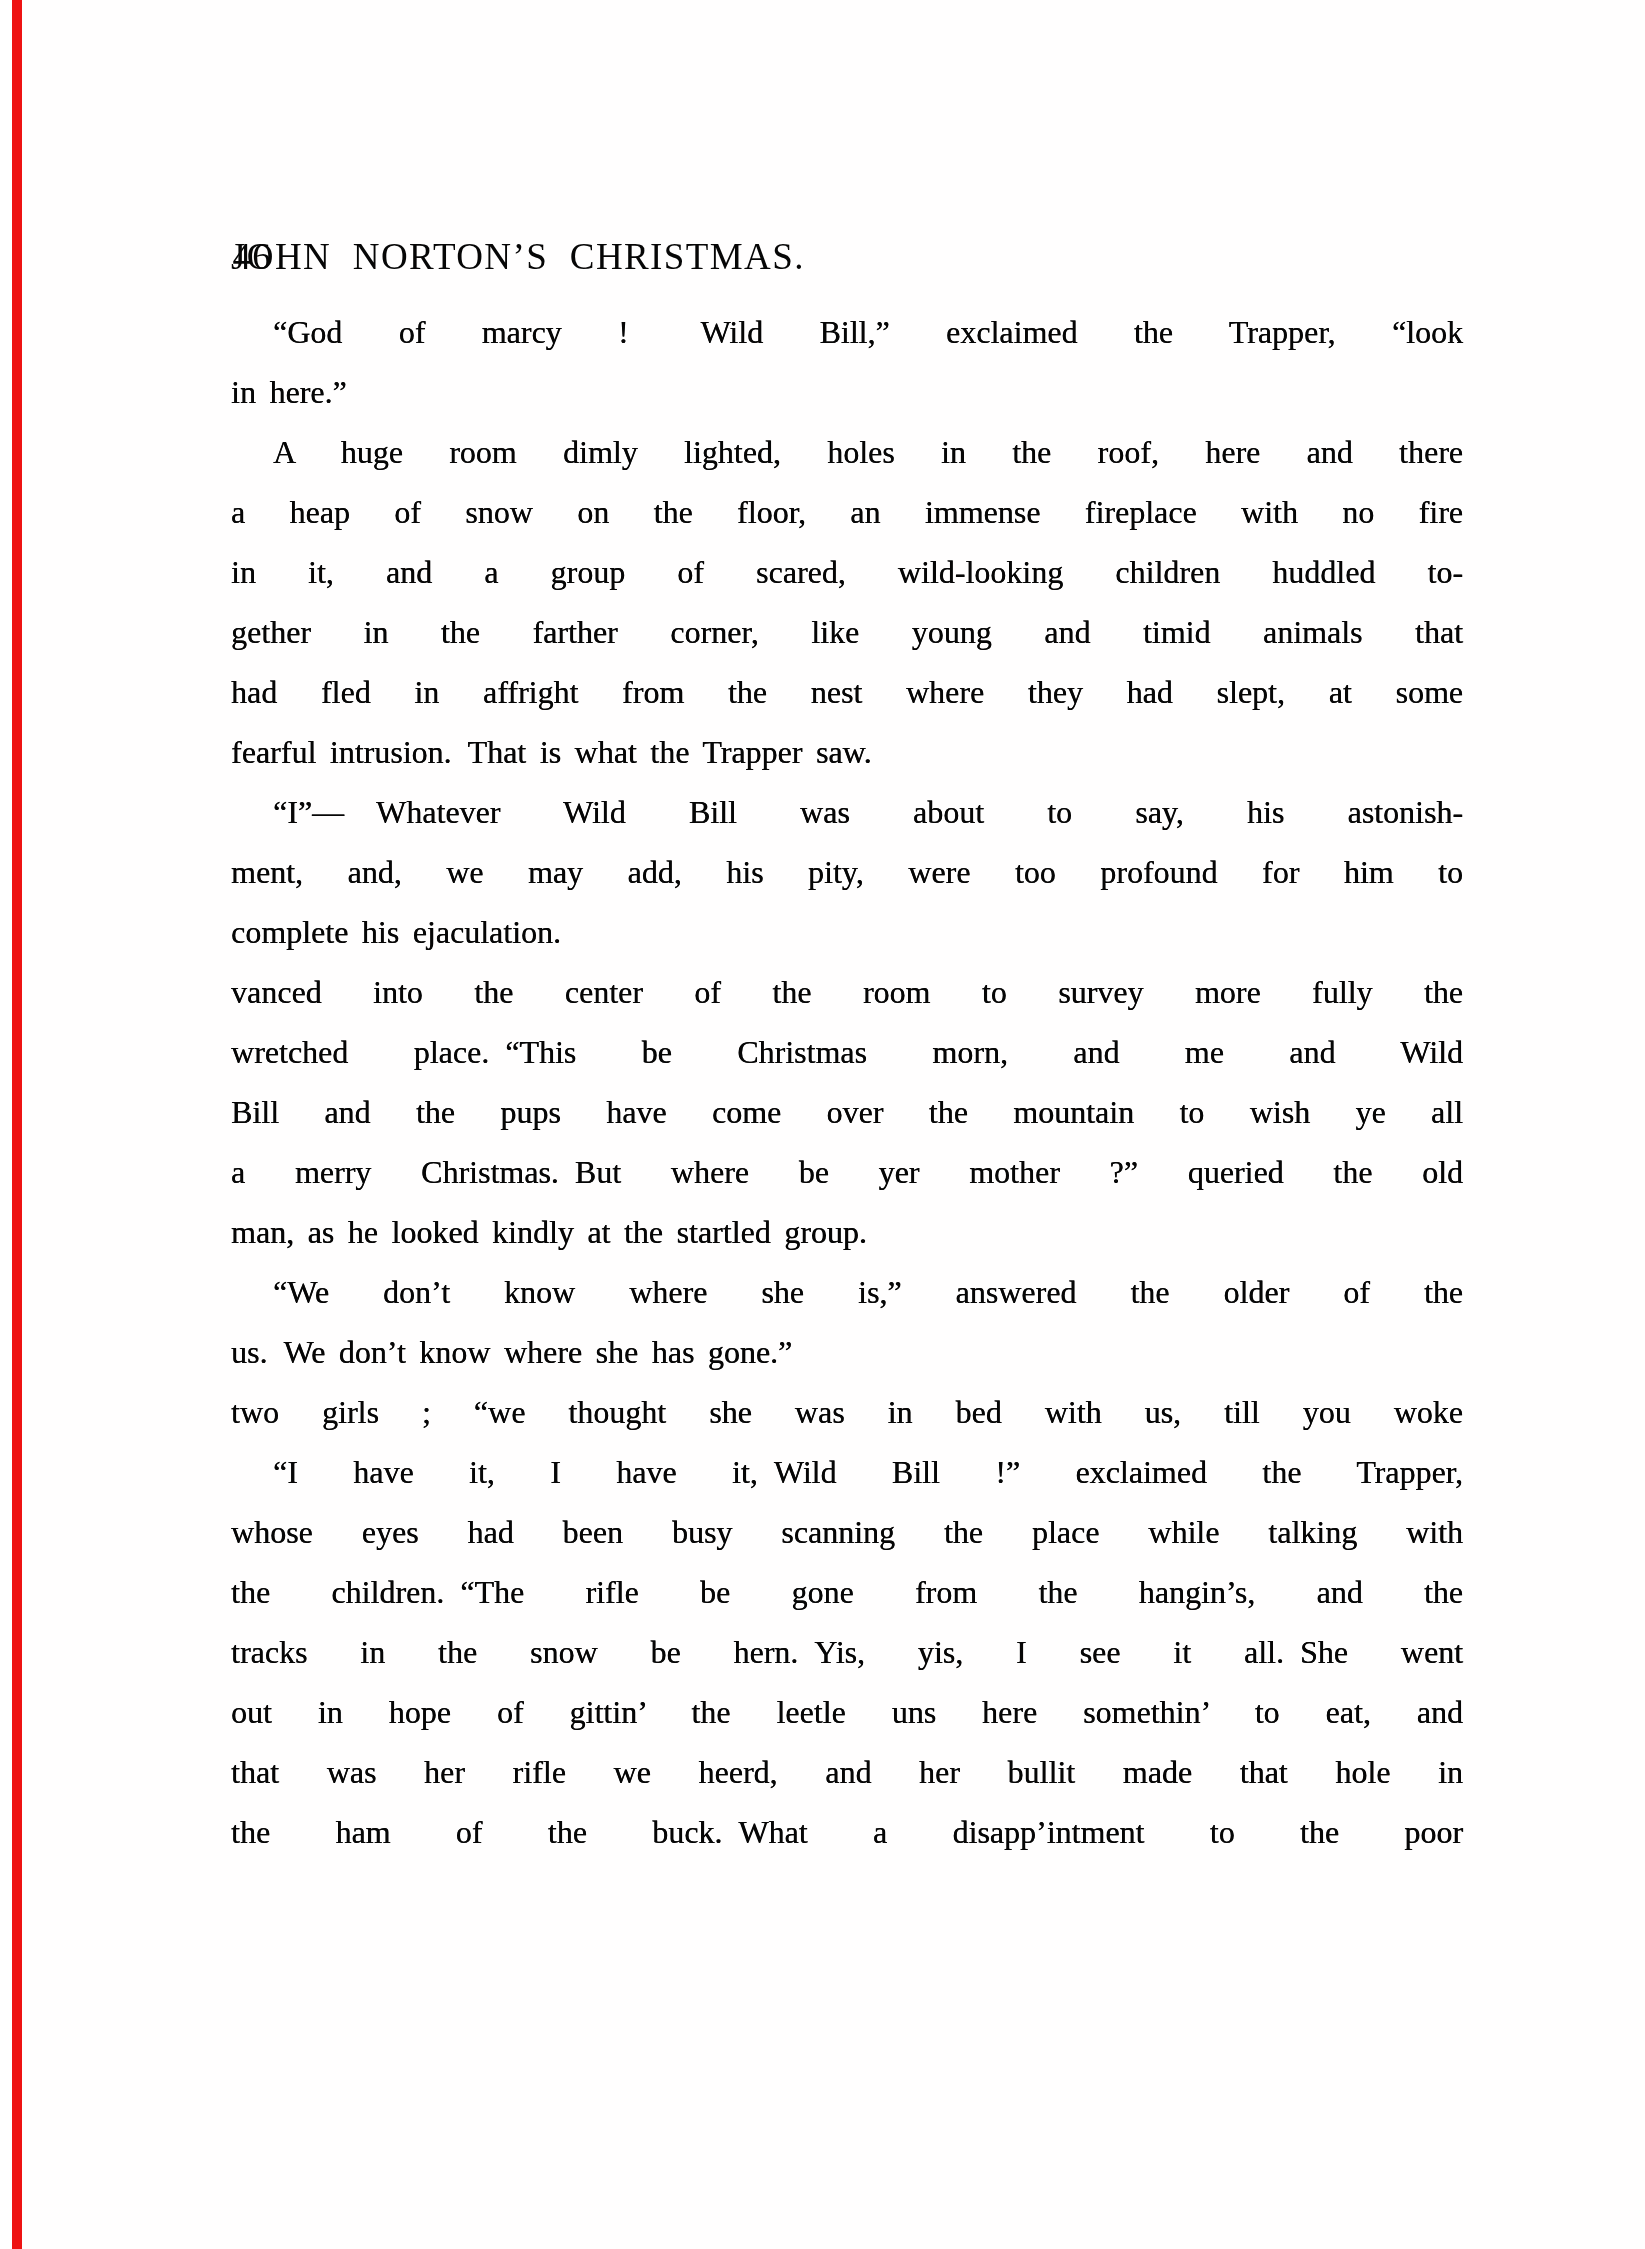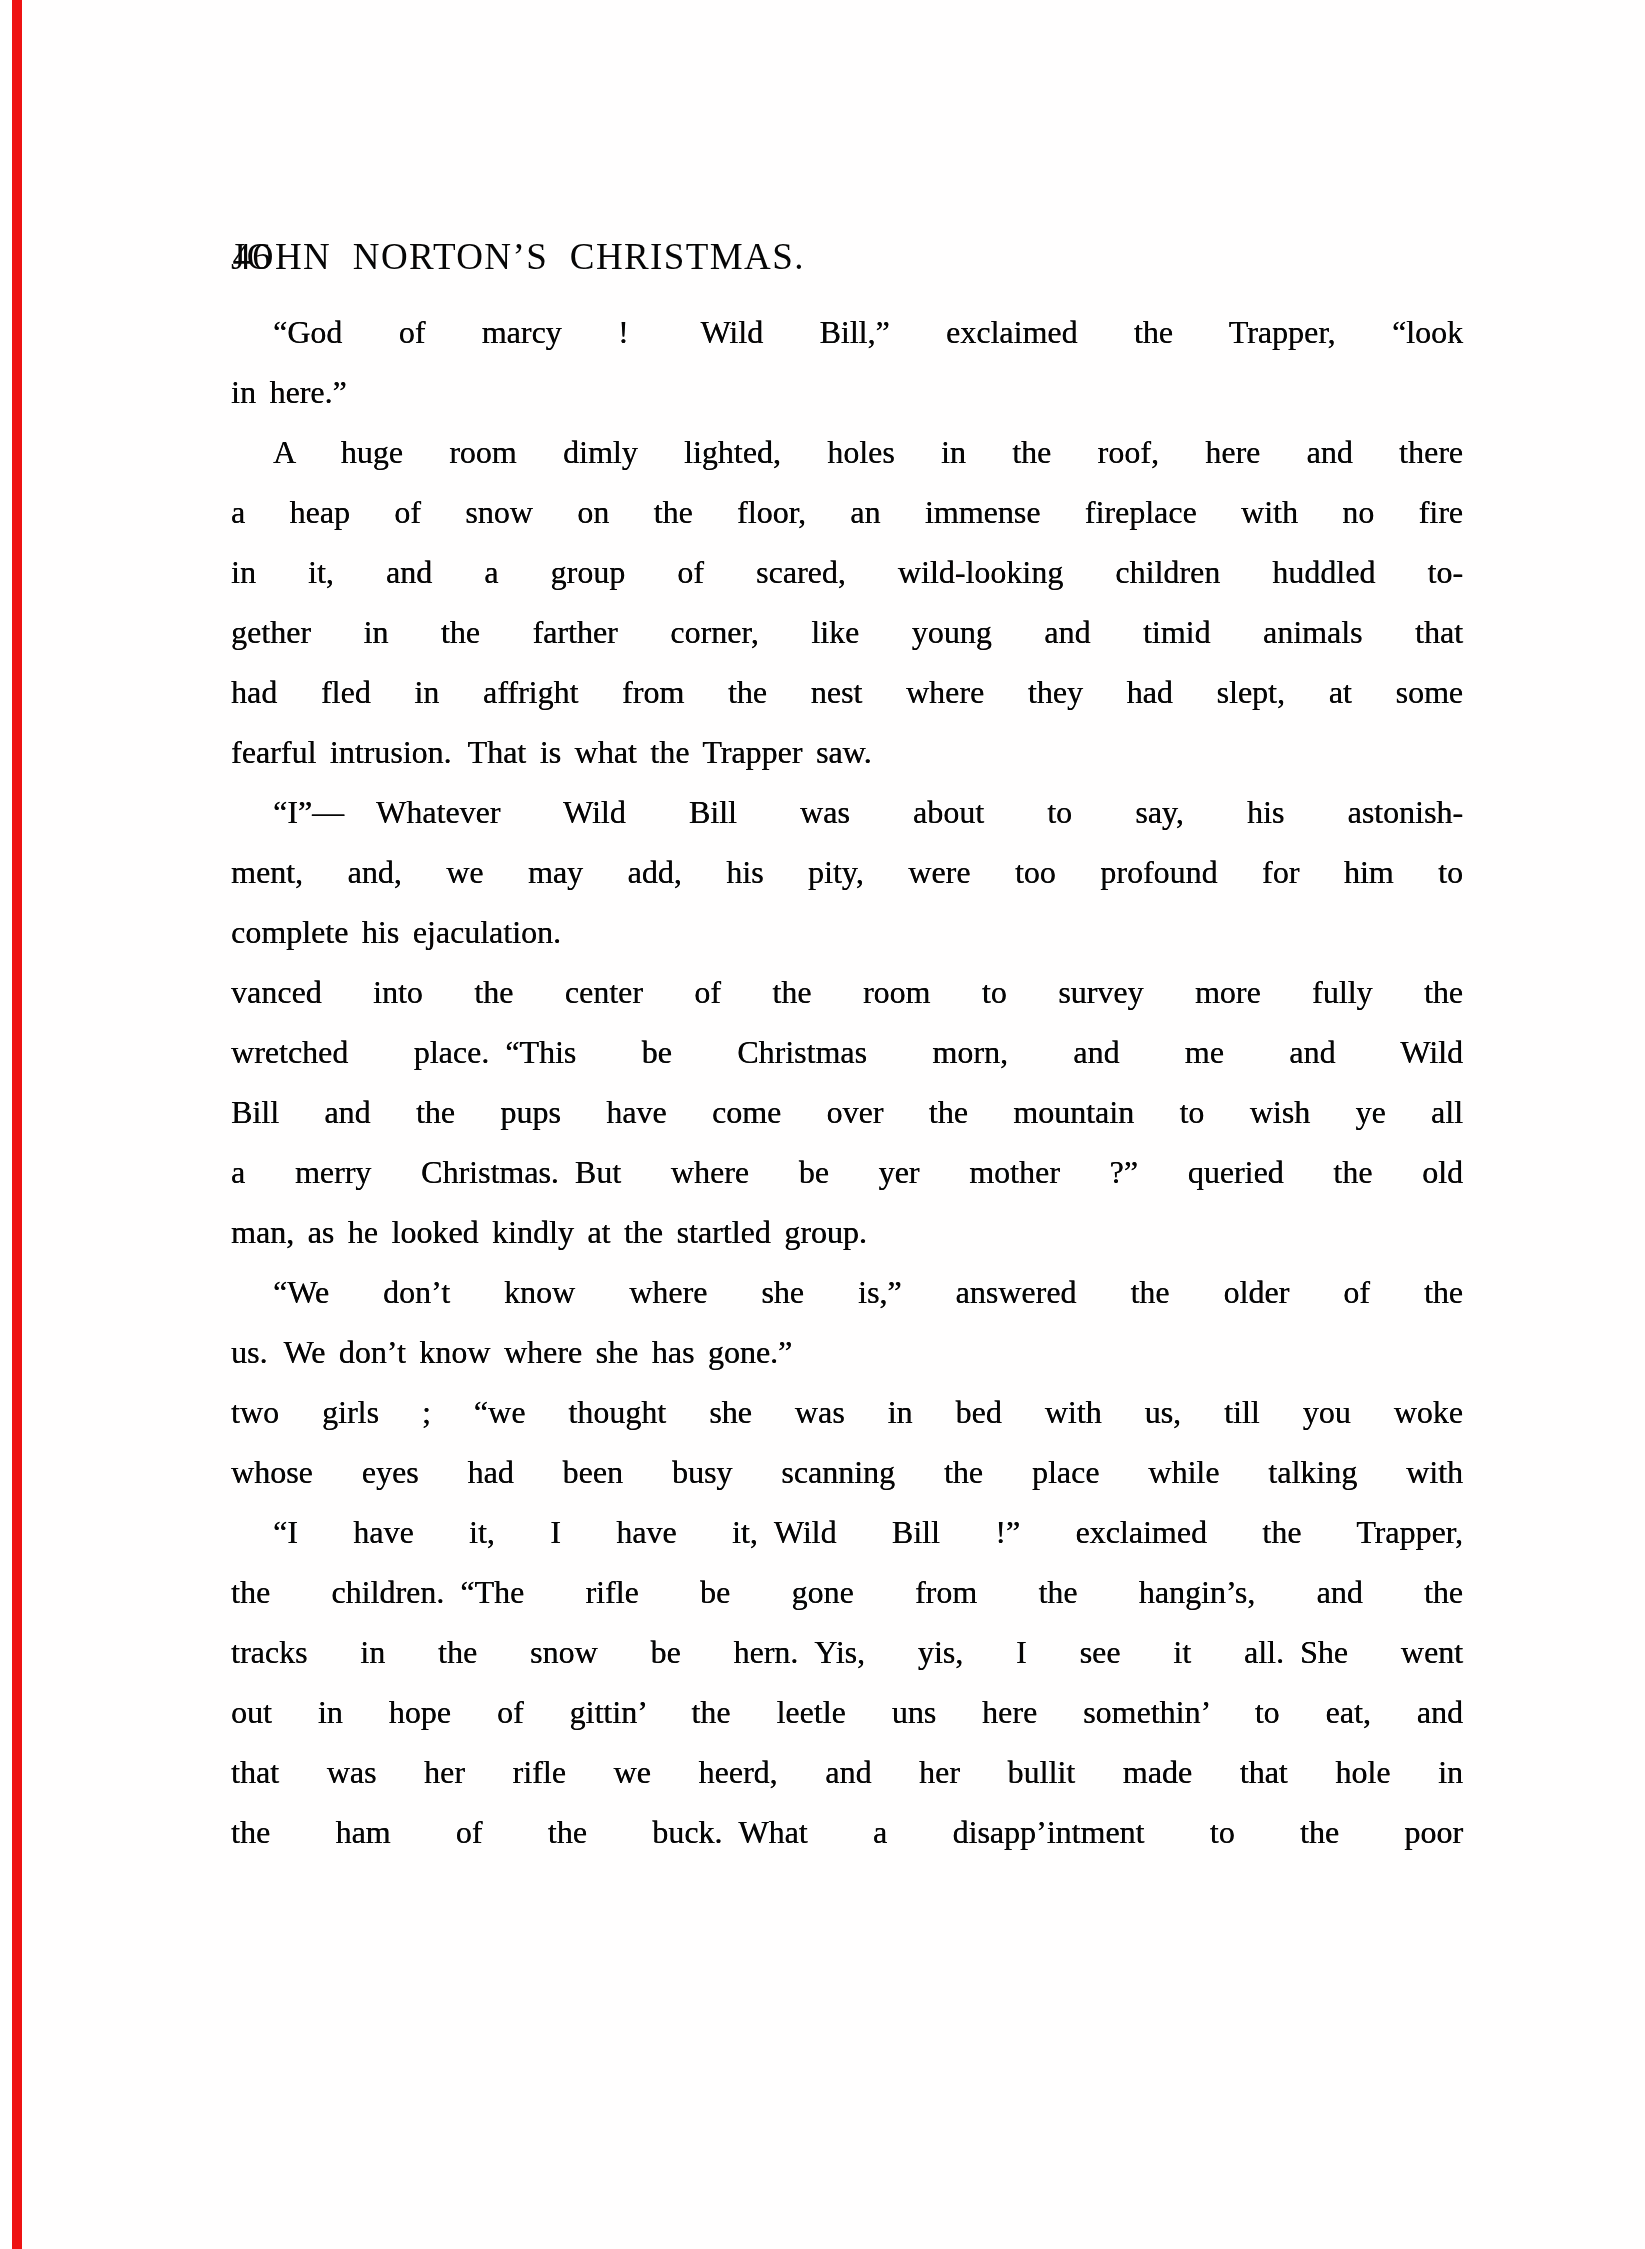--- a/index.html
+++ b/index.html
@@ -96,22 +96,22 @@
       <div class="line">ment, and, we may add, his pity, were too profound for him to</div>
       <div class="line end">complete his ejaculation.</div>
       <div class="line">vanced into the center of the room to survey more fully the</div>
       <div class="line">wretched place. “This be Christmas morn, and me and Wild</div>
       <div class="line">Bill and the pups have come over the mountain to wish ye all</div>
       <div class="line">a merry Christmas. But where be yer mother ?” queried the old</div>
       <div class="line end">man, as he looked kindly at the startled group.</div>
       <div class="line indent">“We don’t know where she is,” answered the older of the</div>
       <div class="line end">us. We don’t know where she has gone.”</div>
       <div class="line">two girls ; “we thought she was in bed with us, till you woke</div>
+      <div class="line indent">“I have it, I have it, Wild Bill !” exclaimed the Trapper,</div>
       <div class="line">whose eyes had been busy scanning the place while talking with</div>
-      <div class="line indent">“I have it, I have it, Wild Bill !” exclaimed the Trapper,</div>
       <div class="line">the children. “The rifle be gone from the hangin’s, and the</div>
       <div class="line">tracks in the snow be hern. Yis, yis, I see it all. She went</div>
       <div class="line">out in hope of gittin’ the leetle uns here somethin’ to eat, and</div>
       <div class="line">that was her rifle we heerd, and her bullit made that hole in</div>
       <div class="line">the ham of the buck. What a disapp’intment to the poor</div>
     </div>
 </div>
 
 
 </body></html>

